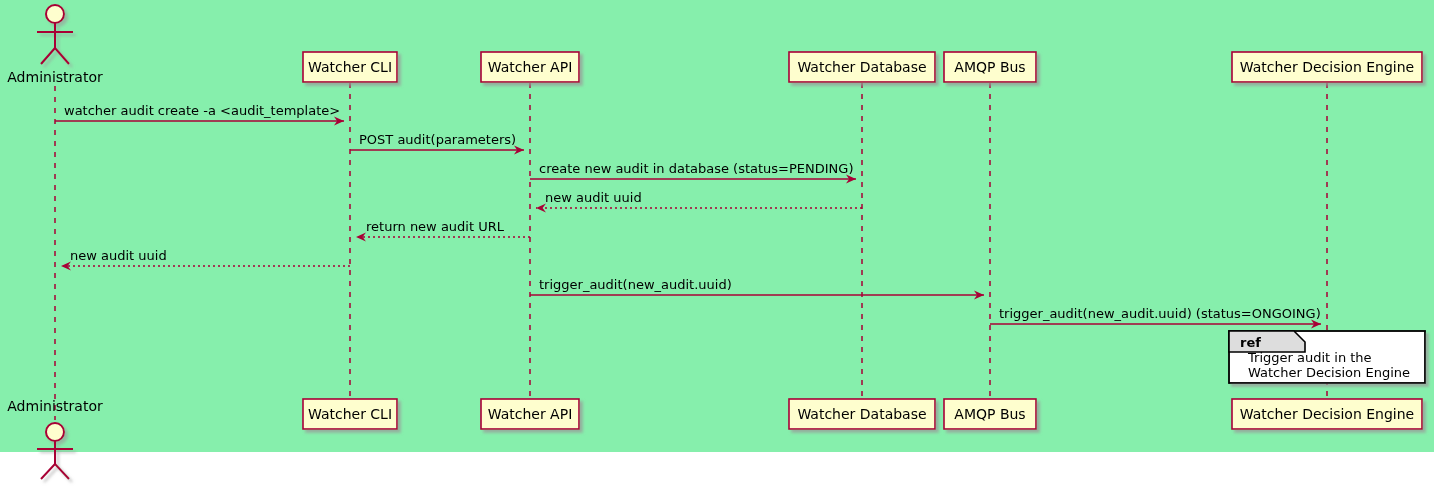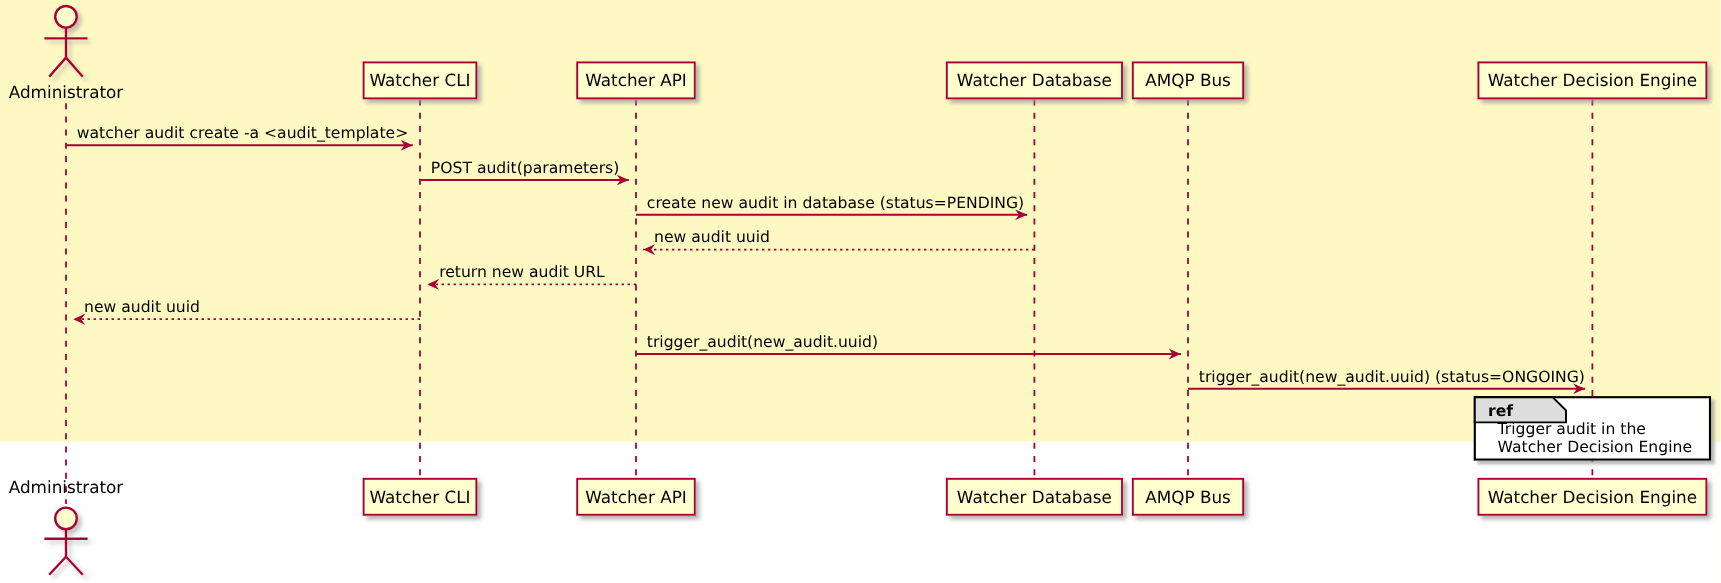--- a/index.html
+++ b/index.html
@@ -9,22 +9,22 @@
   }
   body {
     font-family: "DejaVu Sans", sans-serif;
     width: 1434px;
     height: 486px;
     overflow: hidden;
   }
   #diagram {
     position: relative;
     width: 1434px;
-    height: 368px;
-    background: #fef9c3;
+    height: 452px;
+    background: #86efac;
   }
   svg#canvas {
     position: absolute;
     top: 0;
     left: 0;
     width: 1434px;
     height: 486px;
   }
   .msg-label {
     font-family: "DejaVu Sans", sans-serif;

